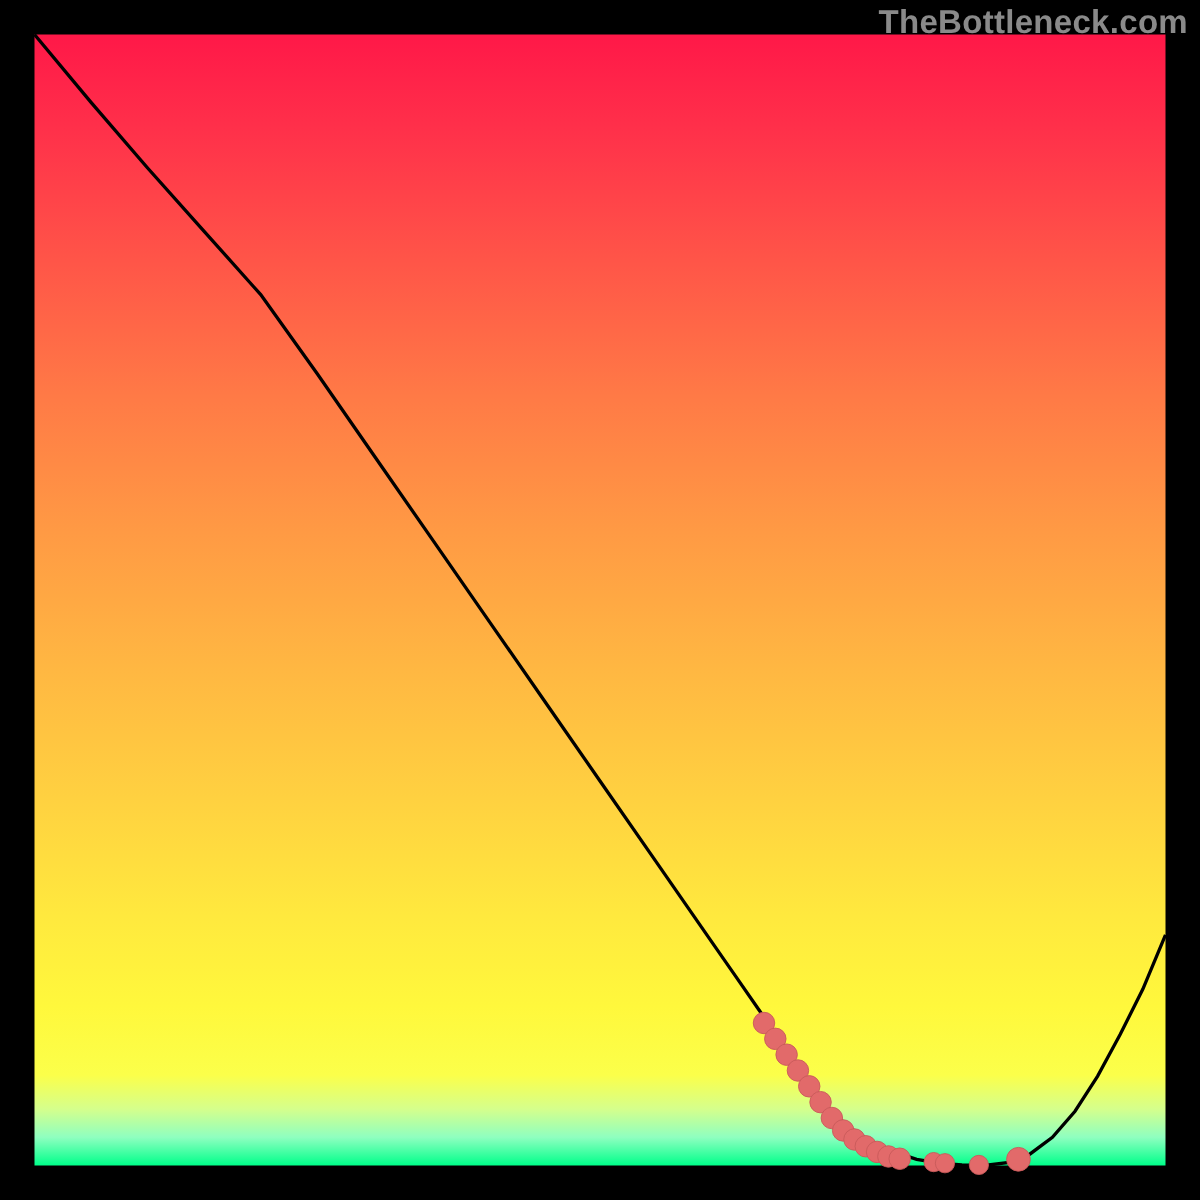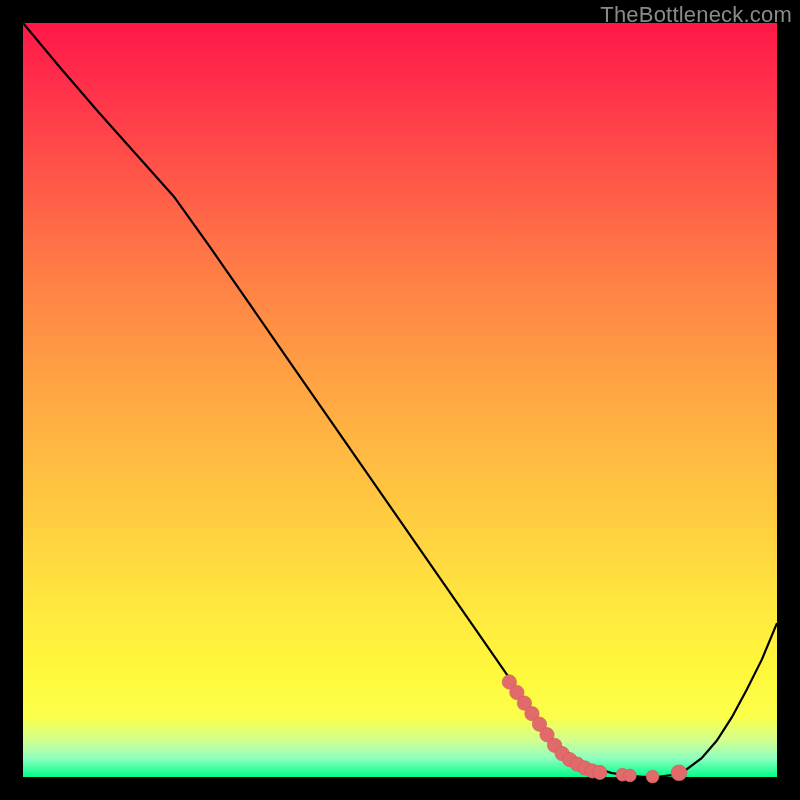--- a/index.html
+++ b/index.html
@@ -31,21 +31,21 @@
       #8fffc0 97.5%,
       #00ff8a 100%
     );
   }
   .watermark {
     position: absolute;
     top: 2px;
     right: 8px;
     font-family: Arial, Helvetica, sans-serif;
     font-size: 22px;
-    font-weight: 400;
+    font-weight: 700;
     color: #8a8a8a;
     letter-spacing: 0.2px;
   }
   svg.curve {
     position: absolute;
     left: 0;
     top: 0;
     width: 754px;
     height: 754px;
     overflow: visible;

